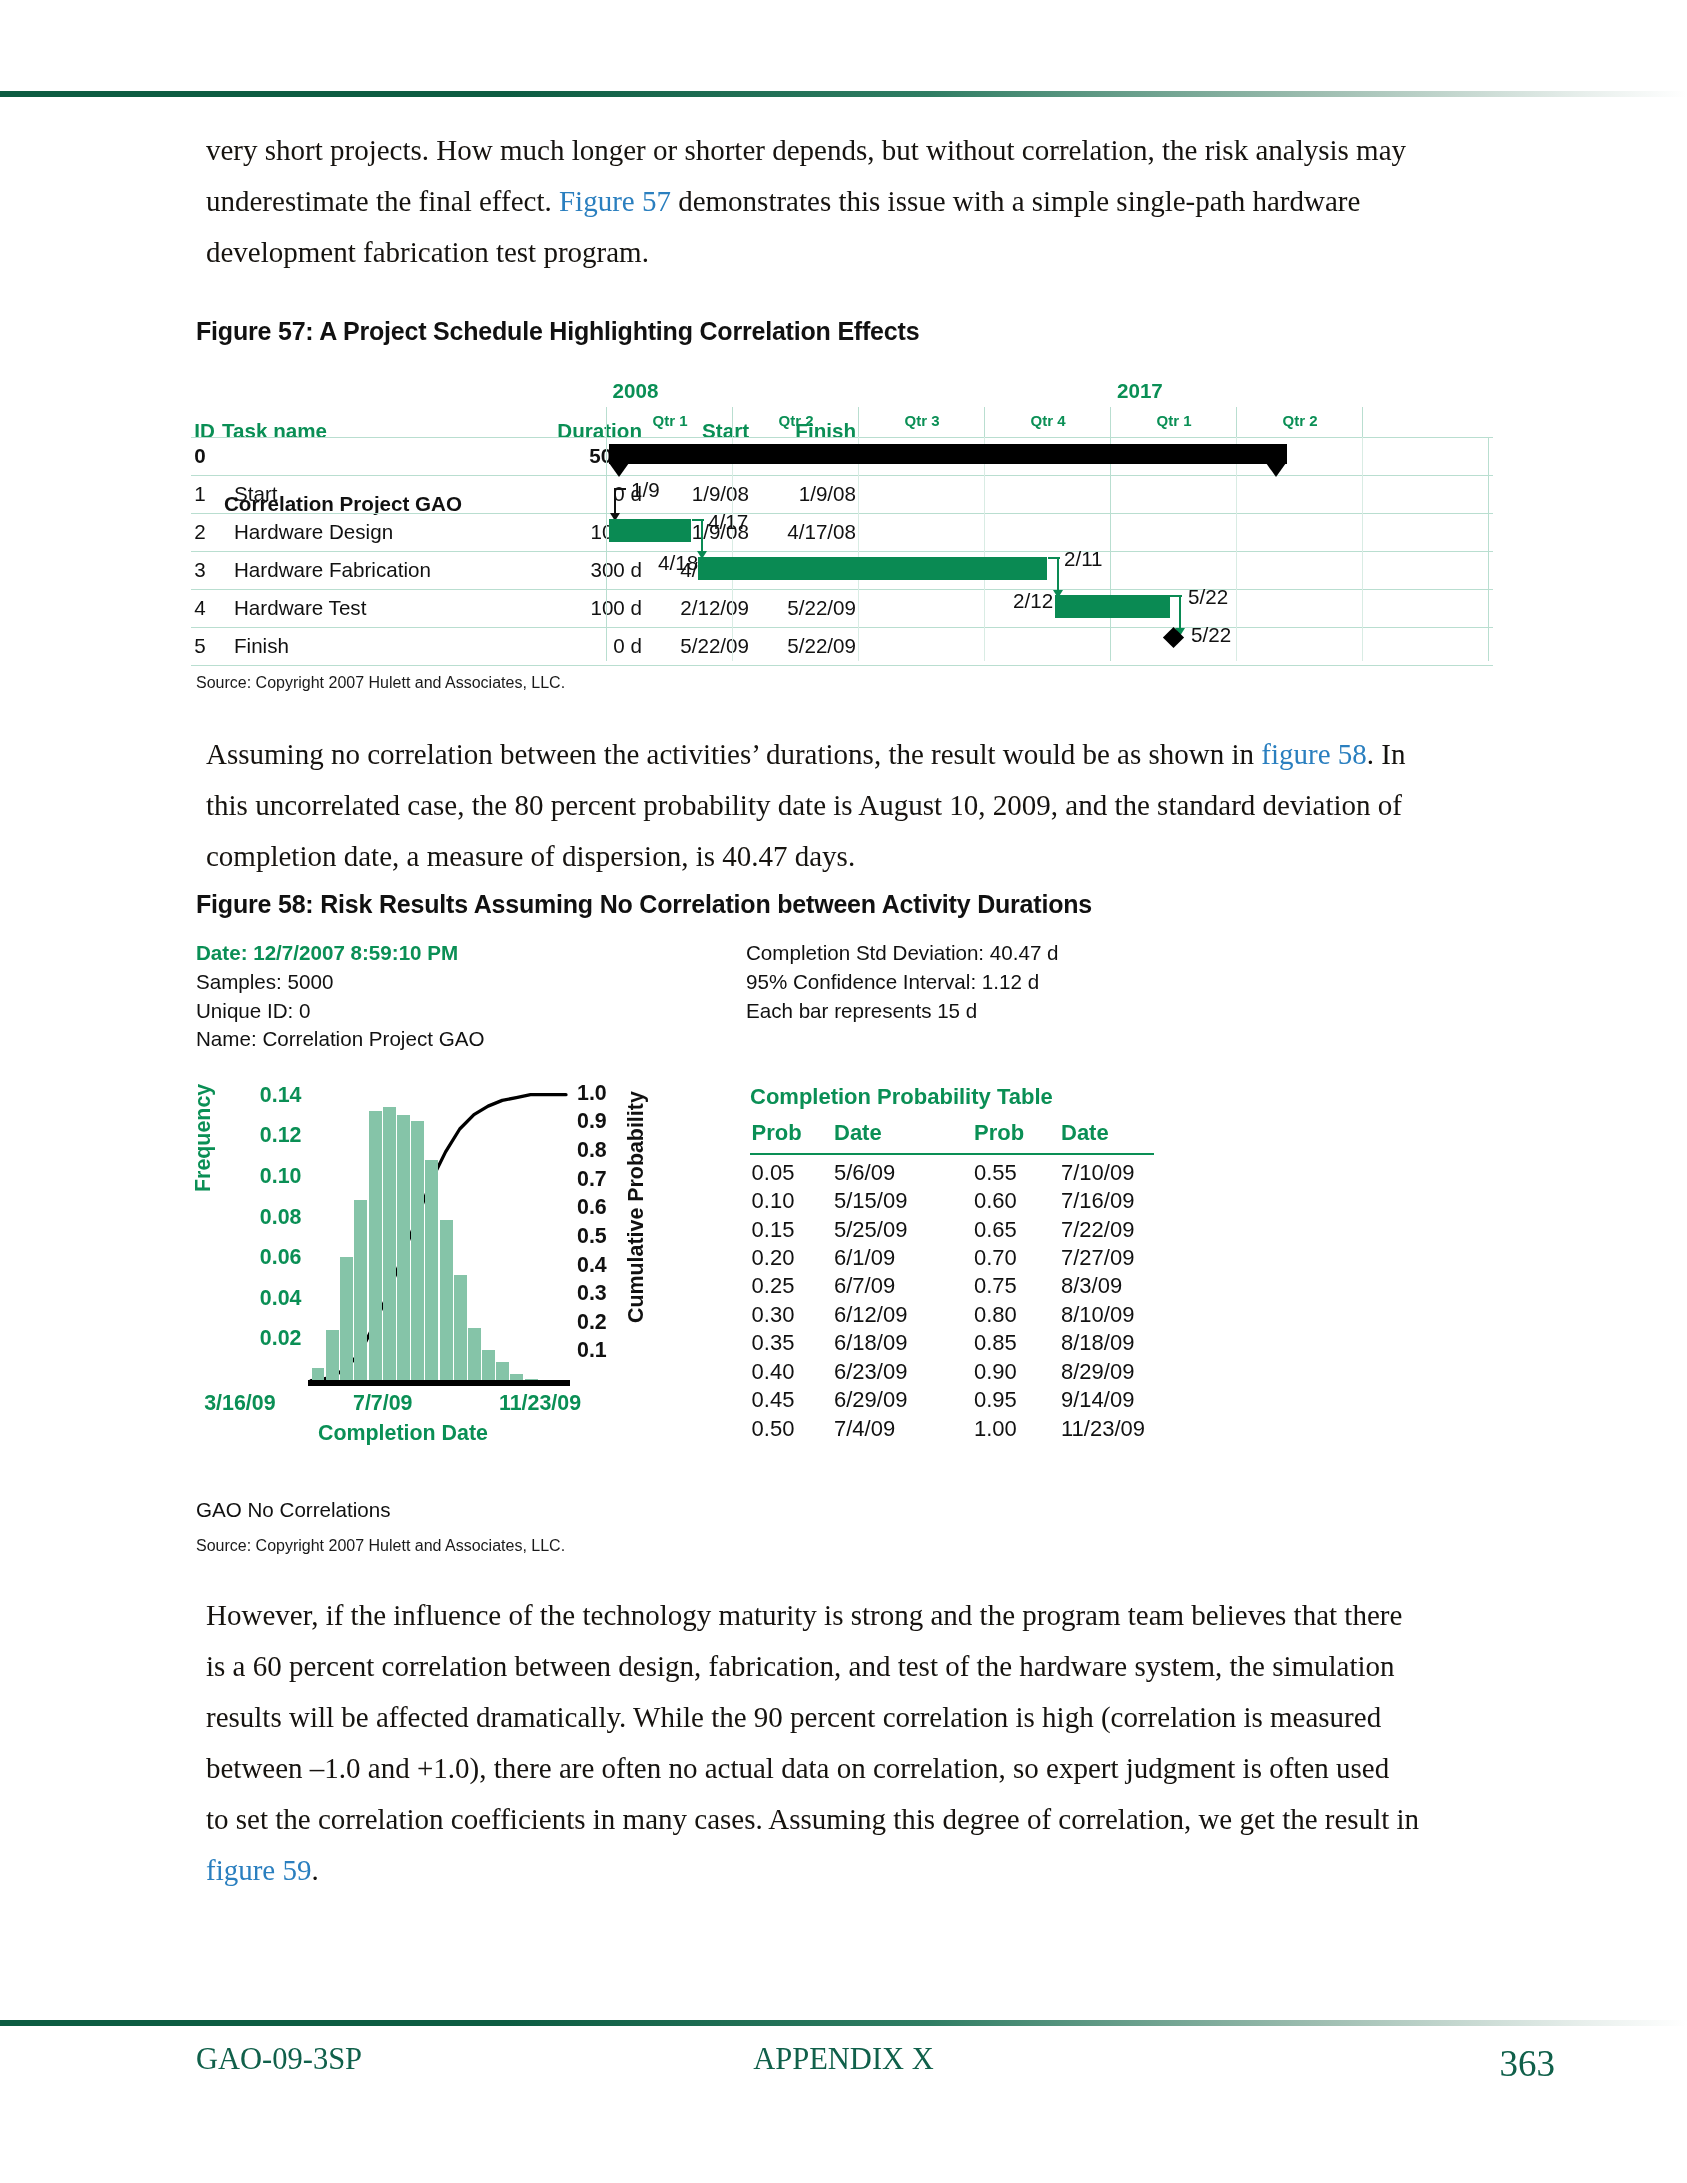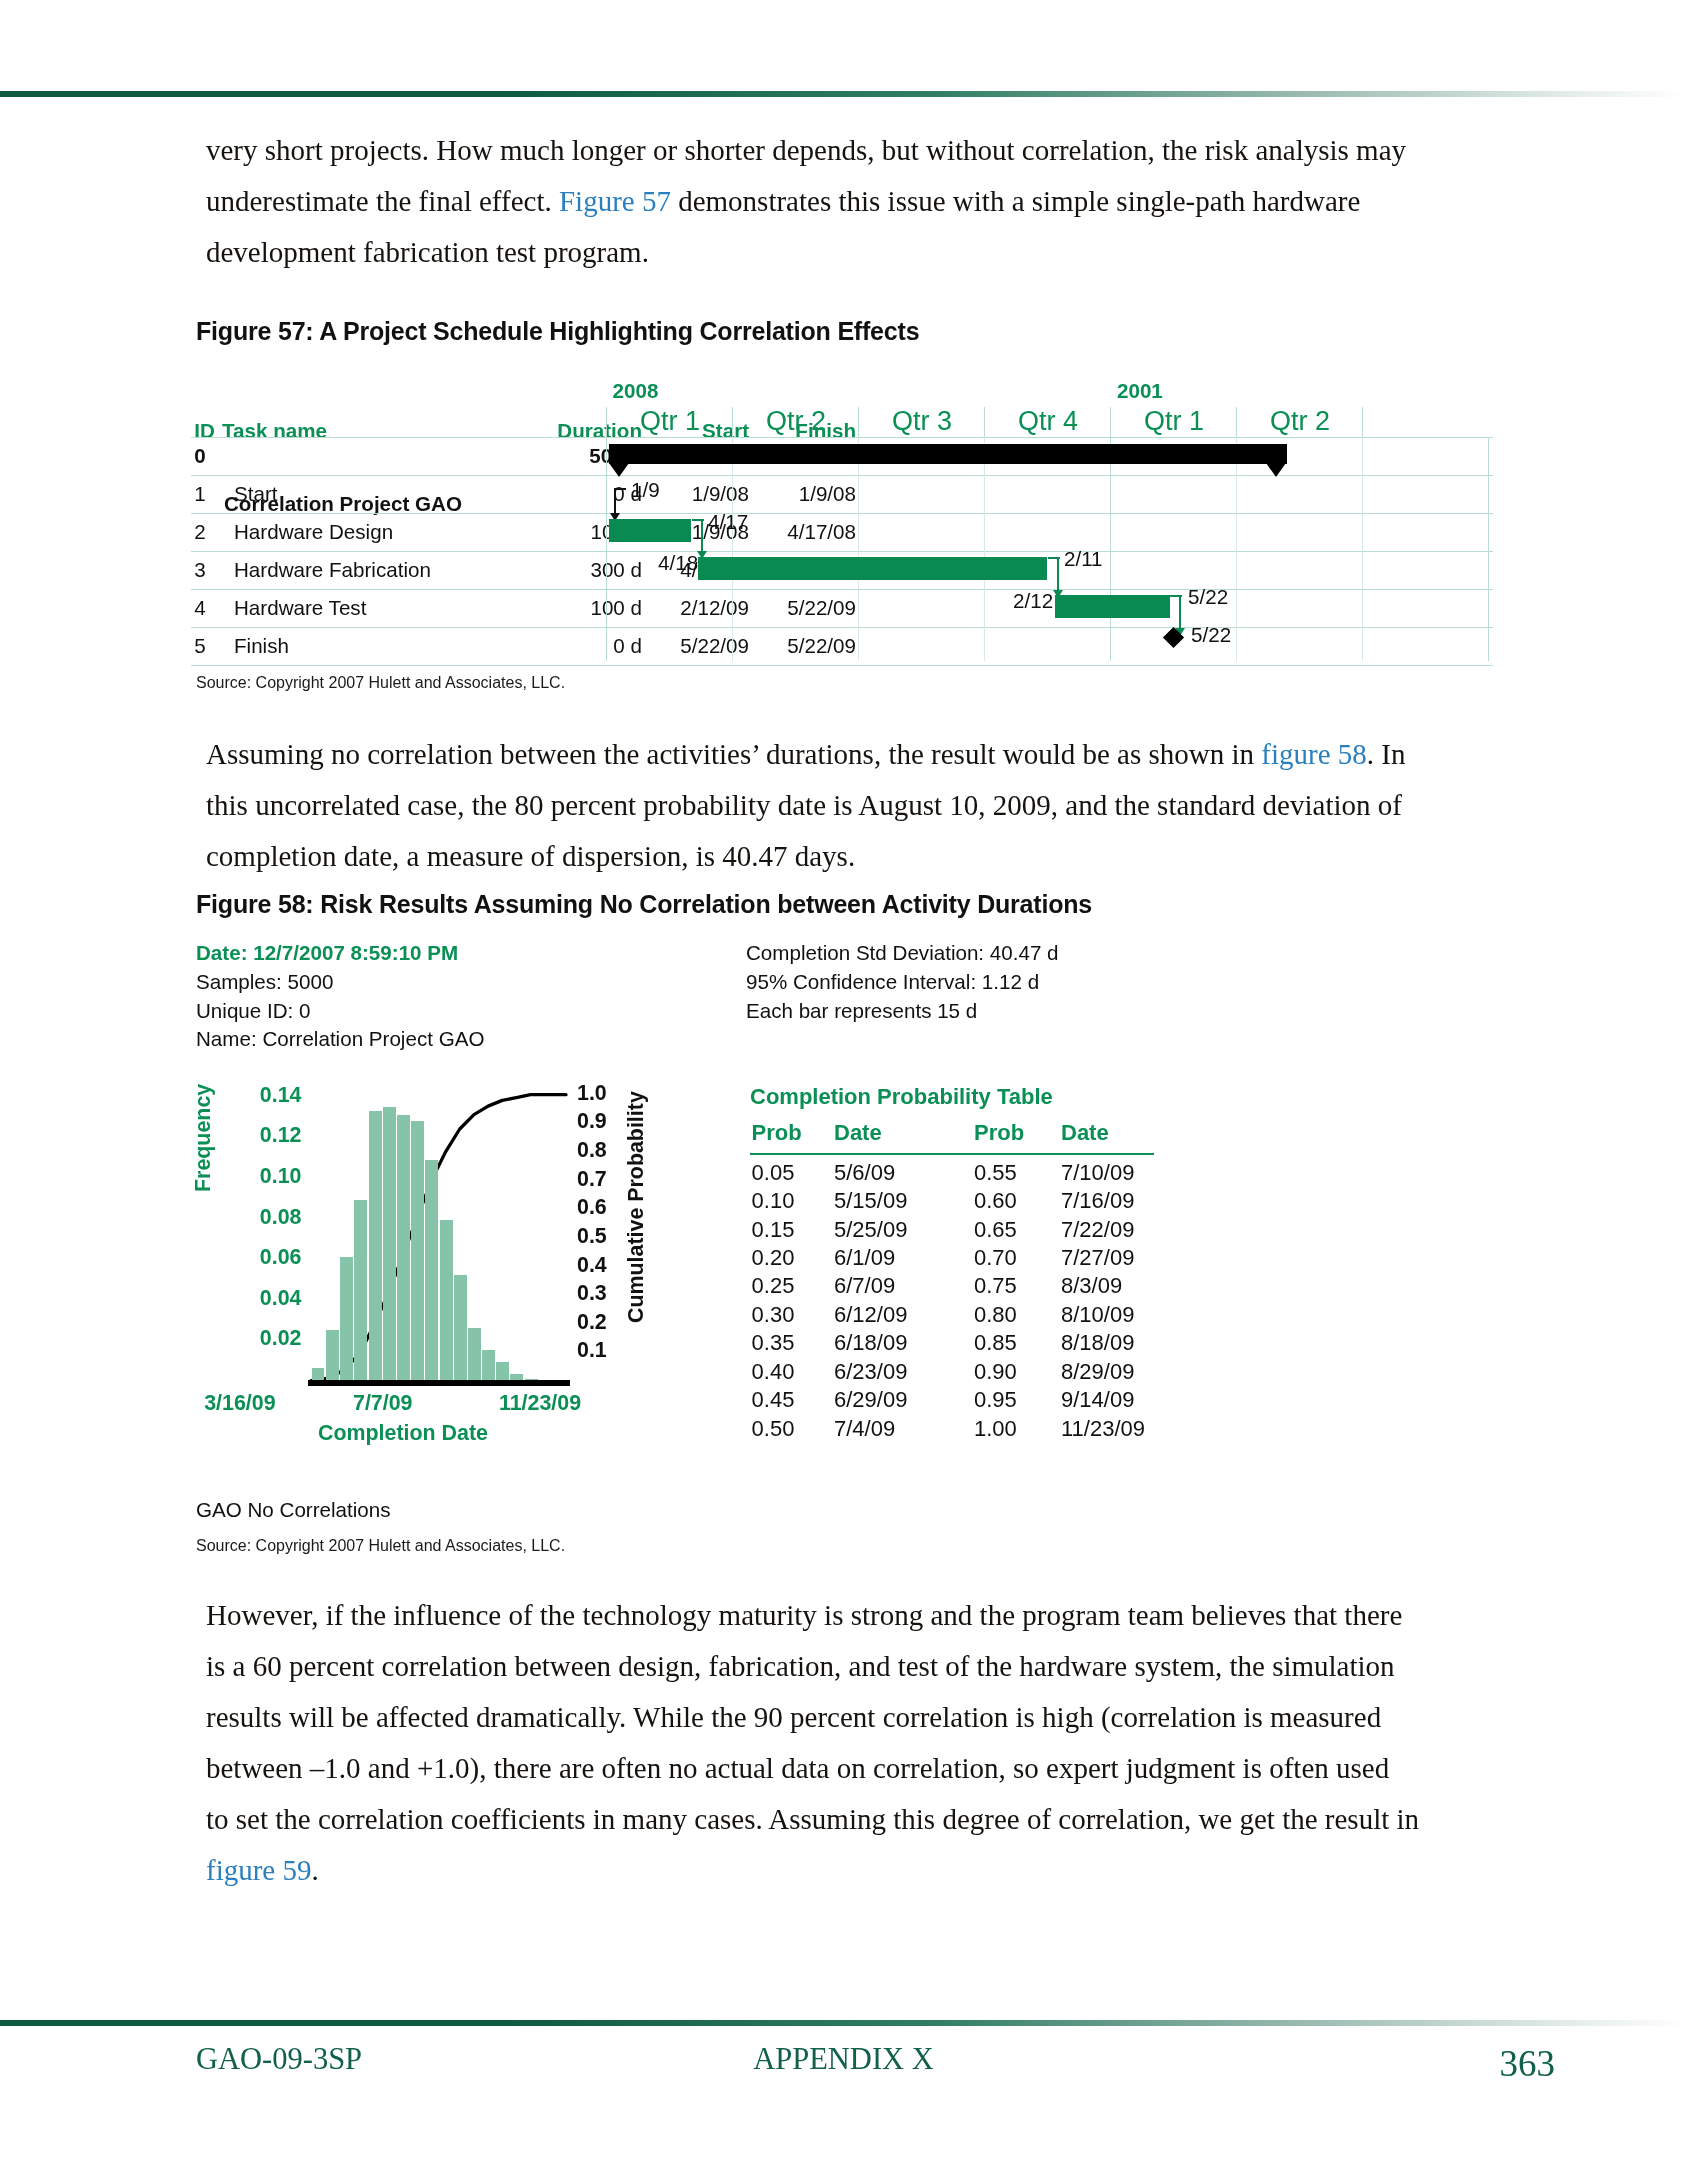--- a/index.html
+++ b/index.html
@@ -78,21 +78,21 @@
     position:absolute;top:0;
     font-family:"Liberation Sans", sans-serif;
     font-weight:bold;font-size:20.6px;color:#0a8f55;
   }
   .tl-qbar{position:absolute;left:0;top:28px;width:886px;height:30px;}
   .tl-q{
     position:absolute;top:0;height:30px;line-height:28px;
     border-left:1.2px solid #b9ded0;
     text-align:center;
     font-family:"Liberation Sans", sans-serif;
-    font-weight:normal;font-size:27px;color:#0a8f55;
+    font-weight:bold;font-size:15px;color:#0a8f55;
   }
   .tl-grid{position:absolute;left:0;top:58px;width:886px;height:224px;}
   .tl-gl{position:absolute;top:0;width:1.2px;height:224px;background:#d9ece4;}
   .tl-gl.strong{background:#b9ded0;}
   .tl-body{position:absolute;left:0;top:58px;width:886px;height:224px;}
   .bar{position:absolute;height:23px;background:#0a8a53;}
   .sumbar{position:absolute;height:20px;background:#000000;}
   .sumcap{
     position:absolute;width:0;height:0;
     border-left:10.7px solid transparent;border-right:10.7px solid transparent;
@@ -262,21 +262,21 @@
         <span class="g-cell c-name">Finish</span>
         <span class="g-cell c-dur">0 d</span>
         <span class="g-cell c-start">5/22/09</span>
         <span class="g-cell c-fin">5/22/09</span>
       </div>
     </div>
 
     <div class="tl">
       <div class="tl-yearbar">
         <div class="tl-yr" style="left:6.6px;">2008</div>
-        <div class="tl-yr" style="left:511px;">2001</div>
+        <div class="tl-yr" style="left:511px;">2017</div>
       </div>
       <div class="tl-qbar">
         <div class="tl-q" style="left:0px;width:126px;">Qtr 1</div>
         <div class="tl-q" style="left:126px;width:126px;">Qtr 2</div>
         <div class="tl-q" style="left:252px;width:126px;">Qtr 3</div>
         <div class="tl-q" style="left:378px;width:126px;">Qtr 4</div>
         <div class="tl-q" style="left:504px;width:126px;">Qtr 1</div>
         <div class="tl-q" style="left:630px;width:126px;">Qtr 2</div>
         <div class="tl-q" style="left:756px;width:126px;"></div>
       </div>

